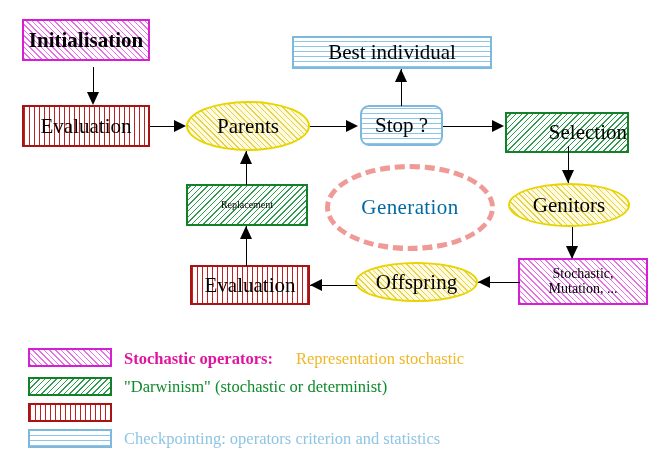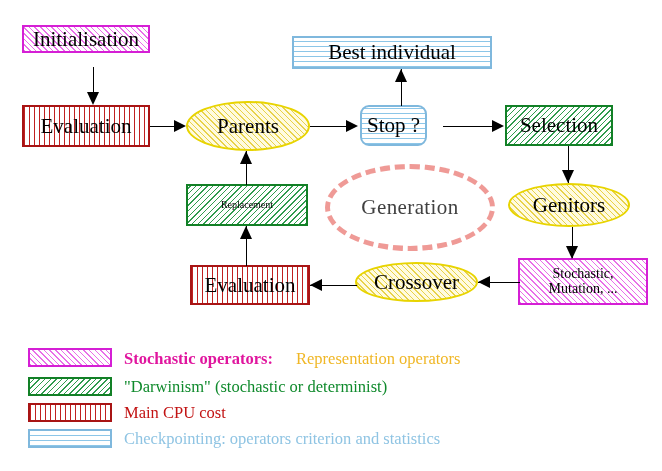--- a/index.html
+++ b/index.html
@@ -40,21 +40,21 @@
     border:2px solid #e8d400;
   }
   .ellipse{border-radius:50%;}
   .rounded{border-radius:9px;}
 
   .dashed-gen{
     position:absolute;box-sizing:border-box;border-radius:50%;
     border:5px dashed #ef9a96;background:transparent;
     display:flex;align-items:center;justify-content:center;
   }
-  .gen-label{color:#404040;font-size:21px;letter-spacing:.4px;}
+  .gen-label{color:#0369a1;font-size:21px;letter-spacing:.4px;}
 
   
   .line{position:absolute;background:#000;}
   .hline{height:1px;}
   .vline{width:1px;}
   .arrowhead{position:absolute;width:0;height:0;}
   .ah-right{border-top:6px solid transparent;border-bottom:6px solid transparent;border-left:12px solid #000;}
   .ah-left{border-top:6px solid transparent;border-bottom:6px solid transparent;border-right:12px solid #000;}
   .ah-up{border-left:6px solid transparent;border-right:6px solid transparent;border-bottom:13px solid #000;}
   .ah-down{border-left:6px solid transparent;border-right:6px solid transparent;border-top:13px solid #000;}
@@ -66,55 +66,55 @@
   .c-gold{color:#f0b726;}
   .c-green{color:#0f8a2c;}
   .c-red{color:#c21313;}
   .c-blue{color:#8fc4e3;}
 </style>
 </head>
 <body>
 
 <div id="canvas">
 
-  <div class="node fill-magenta" style="left:22px;top:25px;width:128px;height:28px;">
+  <div class="node fill-magenta" style="left:22px;top:19px;width:128px;height:42px;font-weight:bold;">
     <span class="lbl" style="font-size:21px;">Initialisation</span>
   </div>
 
   <div class="node fill-red" style="left:22px;top:105px;width:128px;height:42px;">
     <span class="lbl" style="font-size:21px;">Evaluation</span>
   </div>
 
   <div class="node fill-yellow ellipse" style="left:186px;top:101px;width:124px;height:50px;">
     <span class="lbl" style="font-size:21px;">Parents</span>
   </div>
 
   <div class="node fill-blue" style="left:292px;top:36px;width:200px;height:33px;">
     <span class="lbl" style="font-size:21px;">Best individual</span>
   </div>
 
-  <div class="node fill-blue rounded" style="left:360px;top:105px;width:67px;height:41px;">
+  <div class="node fill-blue rounded" style="left:360px;top:105px;width:83px;height:41px;">
     <span class="lbl" style="font-size:21px;">Stop ?</span>
   </div>
 
-  <div class="node fill-green" style="left:505px;top:105px;width:108px;height:41px;">
+  <div class="node fill-green" style="left:505px;top:112px;width:124px;height:41px;justify-content:flex-end;">
     <span class="lbl" style="font-size:21px;">Selection</span>
   </div>
 
   <div class="node fill-yellow ellipse" style="left:508px;top:183px;width:122px;height:44px;">
     <span class="lbl" style="font-size:21px;">Genitors</span>
   </div>
 
   <div class="node fill-magenta" style="left:518px;top:258px;width:130px;height:47px;flex-direction:column;">
     <span class="lbl" style="font-size:14px;">Stochastic,</span>
     <span class="lbl" style="font-size:14px;">Mutation, ...</span>
   </div>
 
   <div class="node fill-yellow ellipse" style="left:355px;top:262px;width:123px;height:40px;">
-    <span class="lbl" style="font-size:21px;">Crossover</span>
+    <span class="lbl" style="font-size:21px;">Offspring</span>
   </div>
 
   <div class="node fill-red" style="left:190px;top:265px;width:120px;height:40px;">
     <span class="lbl" style="font-size:21px;">Evaluation</span>
   </div>
 
   <div class="node fill-green" style="left:186px;top:184px;width:122px;height:42px;">
     <span class="lbl" style="font-size:10px;">Replacement</span>
   </div>
 
@@ -150,24 +150,23 @@
   <div class="arrowhead ah-left" style="left:310px;top:279px;"></div>
 
   <div class="line vline" style="left:246px;top:226px;height:40px;"></div>
   <div class="arrowhead ah-up" style="left:240px;top:226px;"></div>
 
   <div class="line vline" style="left:246px;top:151px;height:34px;"></div>
   <div class="arrowhead ah-up" style="left:240px;top:151px;"></div>
 
   <div class="legend-swatch fill-magenta" style="left:28px;top:348px;"></div>
   <div class="legend-text c-magenta" style="left:124px;top:349px;font-weight:bold;">Stochastic operators:</div>
-  <div class="legend-text c-gold" style="left:296px;top:349px;">Representation operators</div>
+  <div class="legend-text c-gold" style="left:296px;top:349px;">Representation stochastic</div>
 
   <div class="legend-swatch fill-green" style="left:28px;top:377px;"></div>
   <div class="legend-text c-green" style="left:124px;top:377px;">"Darwinism" (stochastic or determinist)</div>
 
   <div class="legend-swatch fill-red" style="left:28px;top:403px;"></div>
-  <div class="legend-text c-red" style="left:124px;top:403px;">Main CPU cost</div>
 
   <div class="legend-swatch fill-blue" style="left:28px;top:429px;"></div>
   <div class="legend-text c-blue" style="left:124px;top:429px;">Checkpointing: operators criterion and statistics</div>
 
 </div>
 
 </body></html>

